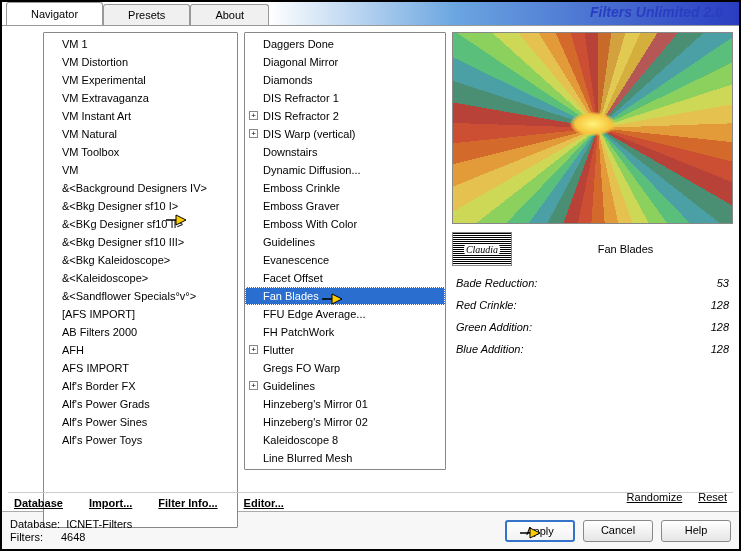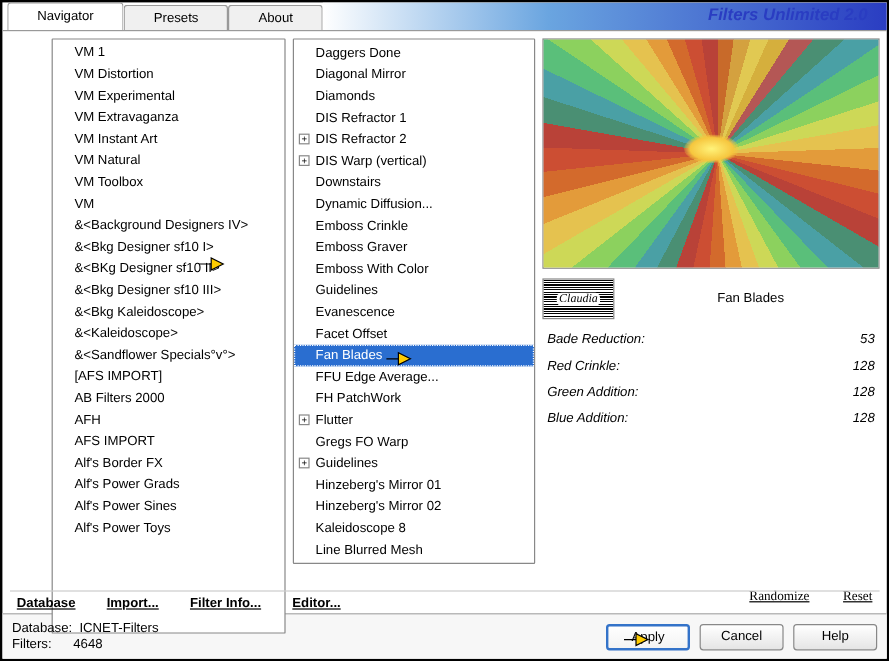--- a/index.html
+++ b/index.html
@@ -24,21 +24,21 @@
   .sun { position: absolute; left: 50%; top: 48%; transform: translate(-50%,-50%); width: 46px; height: 24px; background: radial-gradient(ellipse,#fff37a,#f6c63e 55%,rgba(246,198,62,0) 75%); border-radius: 50%; }
   .filter-head { display: flex; align-items: center; margin: 8px 0 4px; gap: 6px; }
   .logo { width: 60px; height: 34px; border: 1px solid #888; background: repeating-linear-gradient(0deg,#fff,#fff 1px,#000 1px,#000 2px); position: relative; display: flex; justify-content: center; align-items: center; }
   .logo span { font-family: cursive; font-size: 10px; color: #000; background: #fff; padding: 0 2px; border-radius: 4px; font-style: italic; }
   .filter-title { flex: 1; text-align: center; font-size: 11px; }
   .params { flex: 1; padding: 6px 0 0 0; font-style: italic; }
   .param-row { display: flex; justify-content: space-between; padding: 1px 4px 9px; }
   .bottom-bar { display: flex; align-items: center; padding: 4px 6px 2px; gap: 16px; border-top: 1px solid #ccc; margin-top: 4px; }
   .bottom-bar .link { text-decoration: underline; color: #000; cursor: default; font-weight: normal; }
   .bottom-bar.b1 { gap: 26px; }
-  .bottom-right-actions { margin-left: auto; display: flex; gap: 28px; font-weight: bold; font-family: Liberation Serif, serif; }
+  .bottom-right-actions { margin-left: auto; display: flex; gap: 16px; font-weight: bold; }
   .bottom-right-actions span { text-decoration: none; }
   .footer { display: flex; align-items: center; padding: 6px 8px; border-top: 1px solid #aaa; height: 38px; gap: 8px; background: #f7f7f7; }
   .footer .info { font-size: 11px; line-height: 13px; }
   .footer .info div { display: flex; gap: 6px; }
   .footer-btns { margin-left: auto; display: flex; gap: 8px; }
   .btn { min-width: 70px; padding: 3px 10px; border: 1px solid #888; border-radius: 3px; background: linear-gradient(#fff,#e5e5e5); cursor: default; text-align: center; }
   .btn.primary { border: 2px solid #3473c9; background: linear-gradient(#fff,#f3f3f3); position: relative; }
   .pointer { display: inline-block; width: 24px; height: 18px; position: relative; }
   .pointer svg { position: absolute; top: 0; left: 0; }
   .pointer.float { position: absolute; z-index: 5; }

